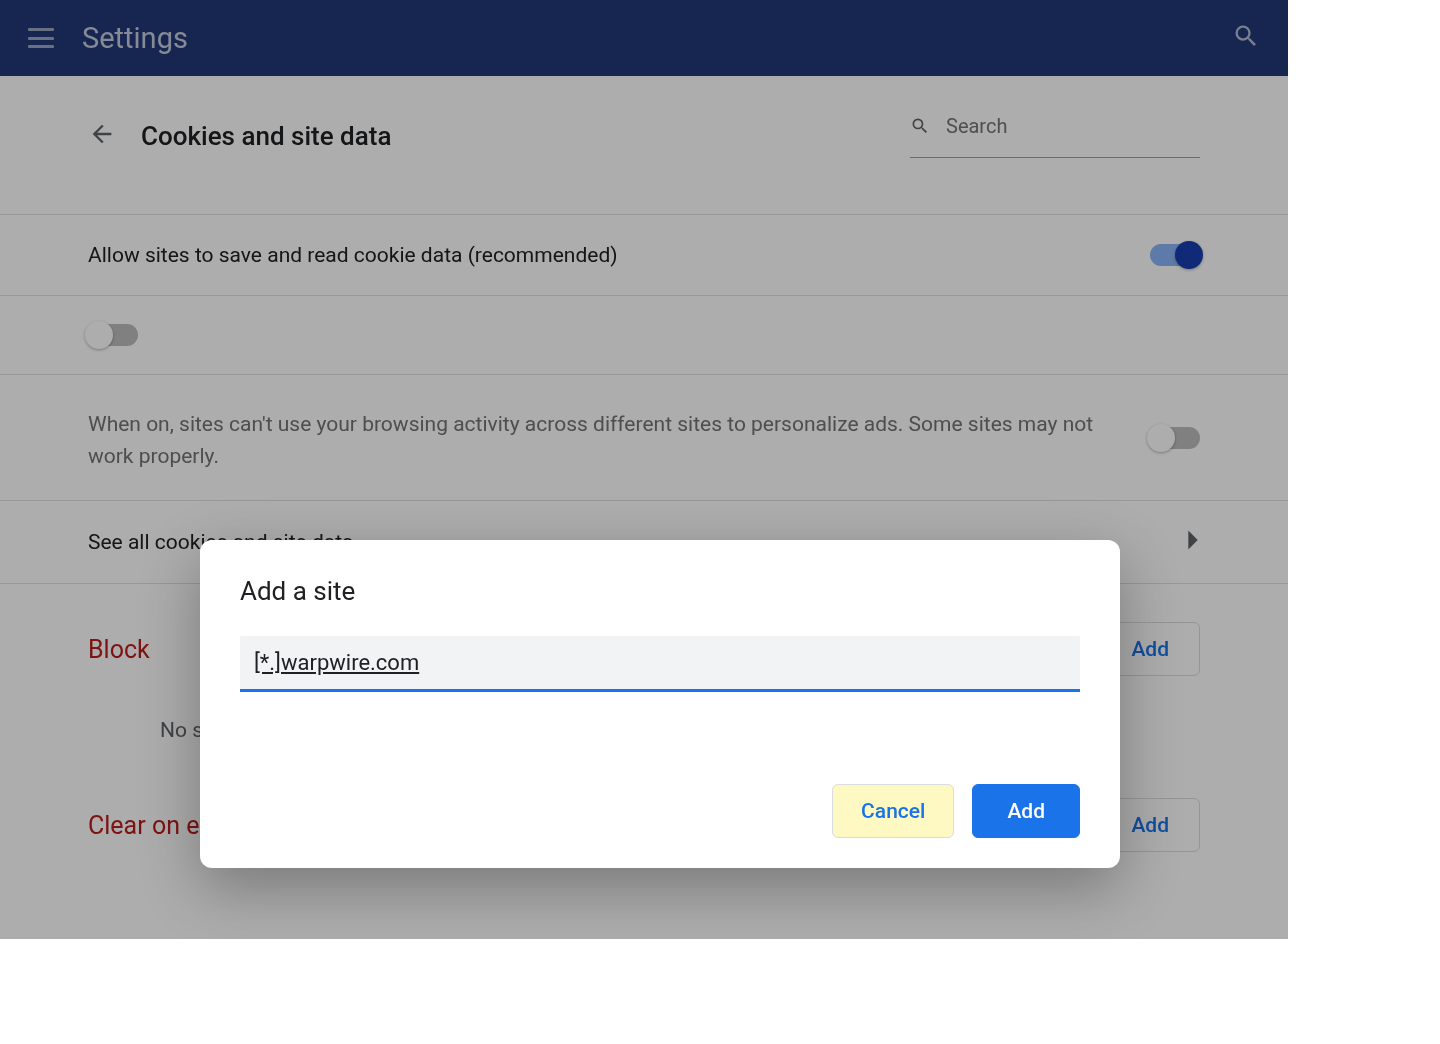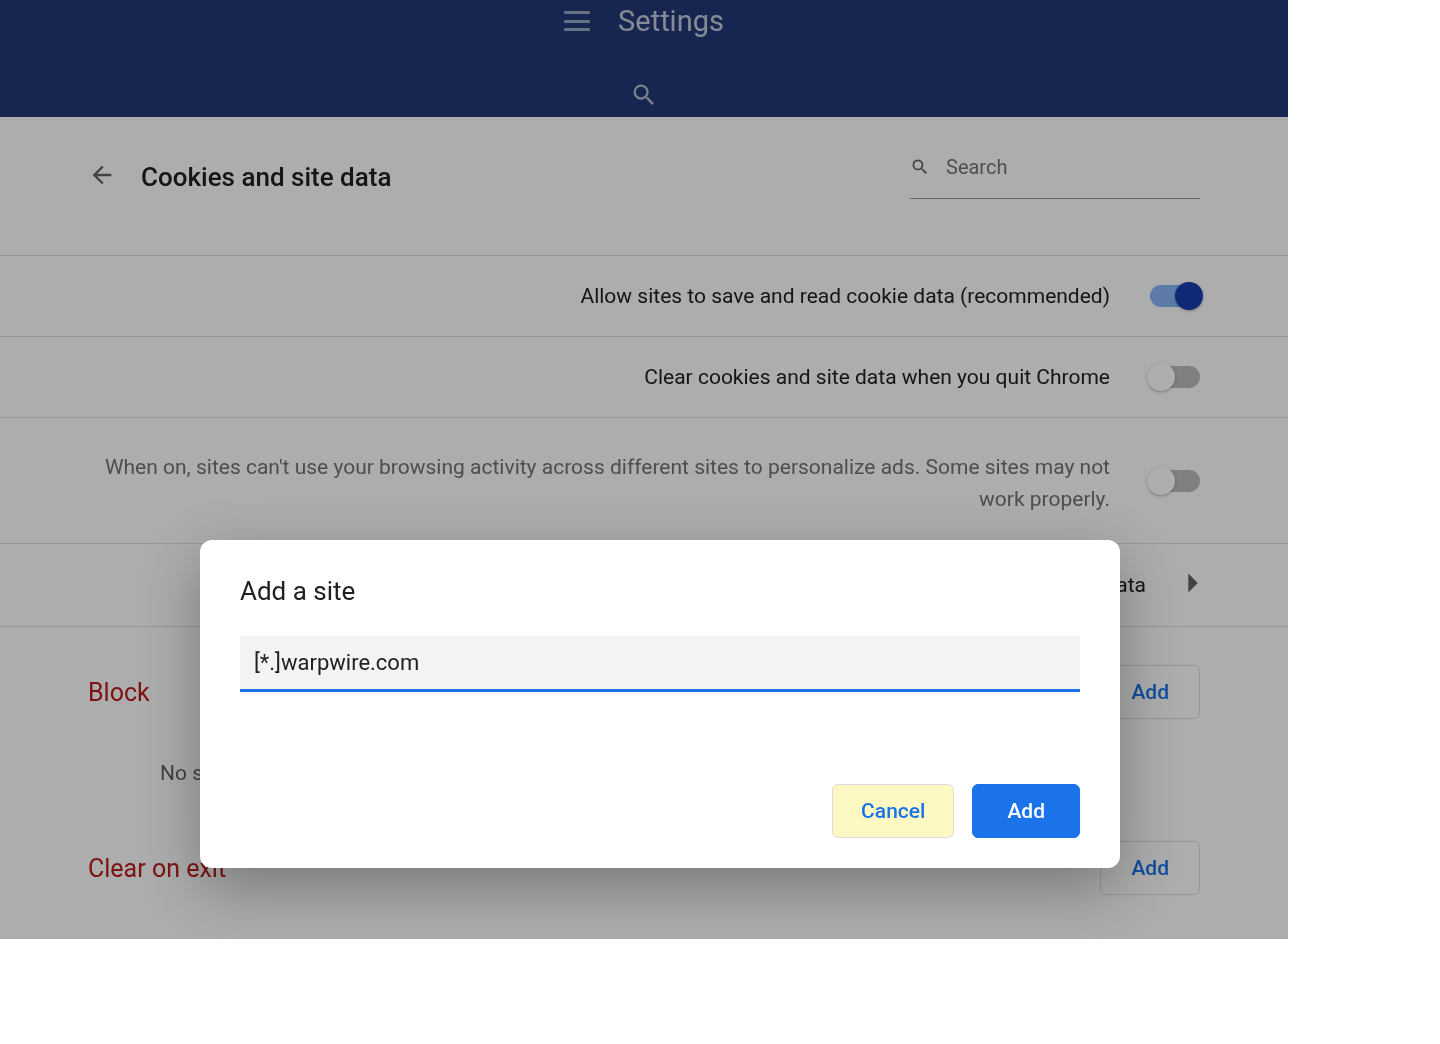--- a/index.html
+++ b/index.html
@@ -9,27 +9,26 @@
       font-family: Roboto, Arial, sans-serif;
     }
     body {
       width: 1288px;
       height: 939px;
       background: #fff;
       overflow: hidden;
       position: relative;
     }
     .header {
-      height: 117px;
+      height: 76px;
       background: #213877;
       display: flex;
       align-items: center;
-      padding: 4px 28px;
-      justify-content: space-between;
-      flex-direction: column;
+      padding: 12px 28px;
+      justify-content: space-between;
     }
     .header-left {
       display: flex;
       align-items: center;
       gap: 28px;
     }
     .menu-icon {
       width: 26px;
       height: 20px;
       display: flex;
@@ -92,21 +91,20 @@
       border: none;
       outline: none;
       font-size: 20px;
       color: #5f6368;
       background: transparent;
       flex: 1;
     }
     .settings-list {
       border-top: 1px solid #e0e0e0;
       margin-top: 28px;
-      text-align: right;
     }
     .setting-row {
       display: flex;
       align-items: center;
       justify-content: space-between;
       padding: 28px 88px;
       border-bottom: 1px solid #e0e0e0;
       gap: 40px;
     }
     .setting-label {
@@ -210,20 +208,21 @@
     .dialog-input {
       width: 100%;
       border: none;
       background: #f1f3f4;
       border-bottom: 3px solid #1a73e8;
       padding: 14px 14px;
       font-size: 22px;
       color: #202124;
       outline: none;
       border-radius: 2px 2px 0 0;
+      text-decoration: underline;
     }
     .dialog-actions {
       display: flex;
       justify-content: flex-end;
       gap: 18px;
       margin-top: 92px;
     }
     .btn-cancel {
       border: 1px solid #dadce0;
       background: #fef9c3;
@@ -286,23 +285,20 @@
     <div class="setting-row">
       <div class="setting-text">
         <div class="setting-label">Allow sites to save and read cookie data (recommended)</div>
       </div>
       <div class="toggle on">
           <div class="toggle-knob"></div>
         </div>
     </div>
 
     <div class="setting-row">
-      <div class="setting-text">
-        <div class="setting-label">Clear cookies and site data when you quit Chrome</div>
-      </div>
       <div class="toggle off">
           <div class="toggle-knob"></div>
         </div>
     </div>
 
     <div class="setting-row">
       <div class="setting-text">
         <div class="setting-sublabel">When on, sites can't use your browsing activity across different sites to personalize ads. Some sites may not work properly.</div>
       </div>
       <div class="toggle off">

